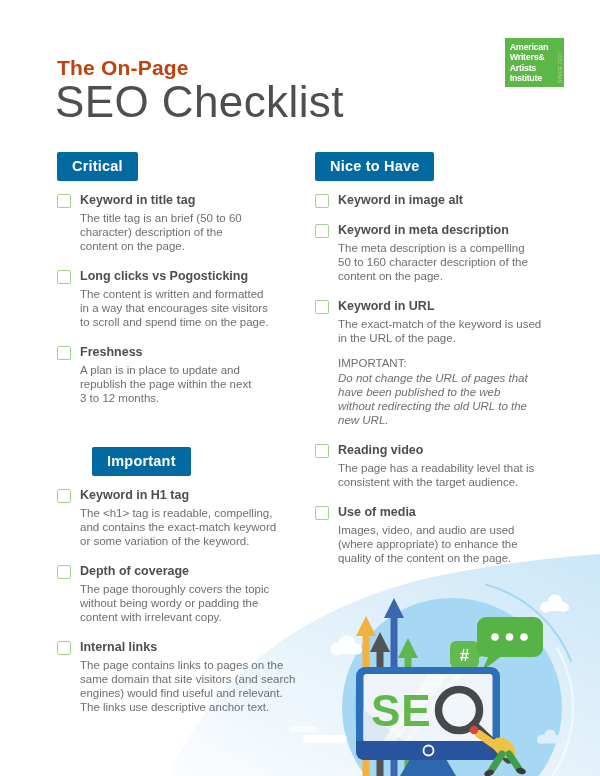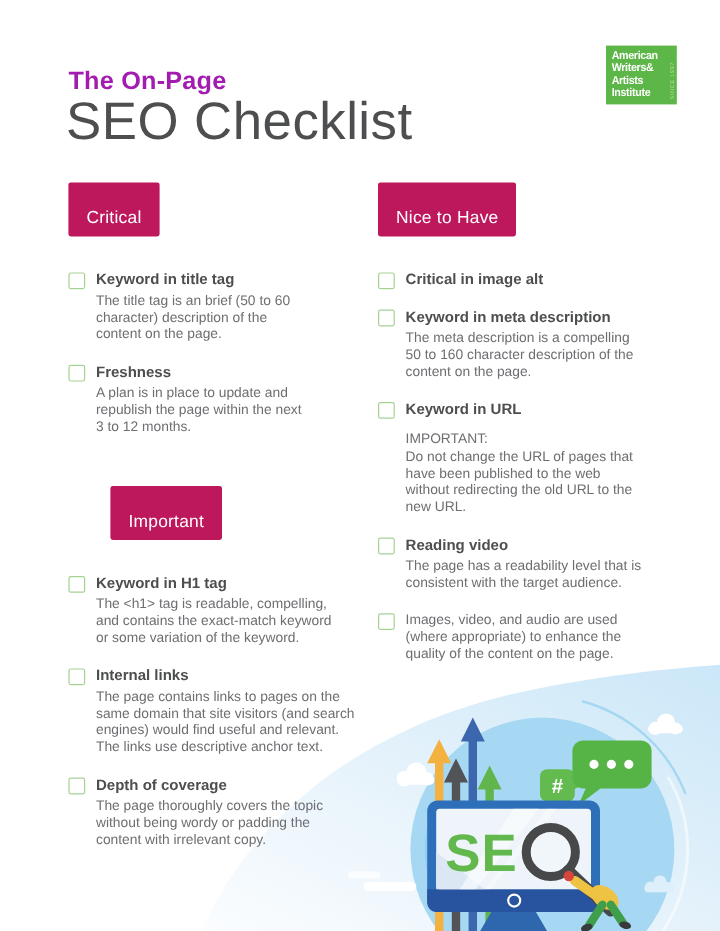--- a/index.html
+++ b/index.html
@@ -1,45 +1,45 @@
 <!DOCTYPE html>
 <html><head>
 <meta charset="utf-8">
 <style>
   html,body{margin:0;padding:0;background:#ffffff;}
   .page{position:relative;width:600px;height:776px;background:#fff;overflow:hidden;
         font-family:"Liberation Sans",sans-serif;}
   
   .header-sub{position:absolute;left:57px;top:56px;font-size:21px;font-weight:700;
-              color:#a21caf;letter-spacing:.2px;}
+              color:#c2410c;letter-spacing:.2px;}
   .header-title{position:absolute;left:55px;top:77px;font-size:44px;font-weight:300;
                 color:#4d4e50;letter-spacing:.4px;}
   .logo{position:absolute;left:505px;top:38px;width:59px;height:49px;background:#5cb648;
         border-radius:0;color:#fff;}
   .logo-lines{padding:4px 0 0 5px;font-size:9.5px;font-weight:700;line-height:10.3px;
               letter-spacing:-.3px;transform:scaleX(.94);transform-origin:left top;}
   .logo-since{position:absolute;right:1px;top:5px;height:40px;font-size:4.6px;
               color:#b9de96;writing-mode:vertical-rl;transform:rotate(180deg);
               letter-spacing:.6px;}
   
   .col{position:absolute;top:152px;z-index:2;}
   .col-left{left:57px;width:242px;}
   .col-right{left:315px;width:250px;}
-  .badge{display:inline-block;background:#be185d;color:#fff;font-size:14.5px;
-         font-weight:400;padding:22px 15px 7px;border-radius:2px;margin-bottom:12px;
+  .badge{display:inline-block;background:#0369a1;color:#fff;font-size:14.5px;
+         font-weight:700;padding:6px 15px 7px;border-radius:2px;margin-bottom:12px;
          letter-spacing:.2px;}
   .badge-important{margin-top:26px;margin-left:35px;}
-  .item{position:relative;padding-left:23px;margin-bottom:16px;margin-top:17px;}
+  .item{position:relative;padding-left:23px;margin-bottom:16px;}
   .cb{position:absolute;left:0;top:1px;width:12px;height:12px;border:1.5px solid #a5d193;
       border-radius:2px;background:#fff;}
   .item-title{font-size:12.5px;font-weight:700;color:#4d4e50;margin-bottom:4px;}
   .item-desc{font-size:11.5px;color:#6d6e71;line-height:14px;white-space:pre-line;}
   .note{margin-top:11px;}
   .note-label{font-size:11.5px;color:#6d6e71;line-height:15px;}
-  .note-text{font-size:11.5px;color:#6d6e71;line-height:14px;
+  .note-text{font-size:11.5px;color:#6d6e71;line-height:14px;font-style:italic;
              white-space:pre-line;}
   
   .illu{position:absolute;left:0;top:540px;width:600px;height:236px;z-index:1;}
 </style>
 </head>
 <body>
 
 <div class="page">
 
   <div class="header-sub">The On-Page</div>
@@ -142,84 +142,94 @@
 
     <div class="item">
       <span class="cb"></span>
       <div class="item-title">Keyword in title tag</div>
       <div class="item-desc">The title tag is an brief (50 to 60
 character) description of the
 content on the page.</div>
     </div>
     <div class="item">
       <span class="cb"></span>
+      <div class="item-title">Long clicks vs Pogosticking</div>
+      <div class="item-desc">The content is written and formatted
+in a way that encourages site visitors
+to scroll and spend time on the page.</div>
+    </div>
+    <div class="item">
+      <span class="cb"></span>
       <div class="item-title">Freshness</div>
       <div class="item-desc">A plan is in place to update and
 republish the page within the next
 3 to 12 months.</div>
     </div>
 
     <div class="badge badge-important">Important</div>
 
     <div class="item">
       <span class="cb"></span>
       <div class="item-title">Keyword in H1 tag</div>
       <div class="item-desc">The &lt;h1&gt; tag is readable, compelling,
 and contains the exact-match keyword
 or some variation of the keyword.</div>
+    </div>
+    <div class="item">
+      <span class="cb"></span>
+      <div class="item-title">Depth of coverage</div>
+      <div class="item-desc">The page thoroughly covers the topic
+without being wordy or padding the
+content with irrelevant copy.</div>
     </div>
     <div class="item">
       <span class="cb"></span>
       <div class="item-title">Internal links</div>
       <div class="item-desc">The page contains links to pages on the
 same domain that site visitors (and search
 engines) would find useful and relevant.
 The links use descriptive anchor text.</div>
     </div>
-    <div class="item">
-      <span class="cb"></span>
-      <div class="item-title">Depth of coverage</div>
-      <div class="item-desc">The page thoroughly covers the topic
-without being wordy or padding the
-content with irrelevant copy.</div>
-    </div>
   </div>
 
   <div class="col col-right">
     <div class="badge">Nice to Have</div>
 
     <div class="item">
       <span class="cb"></span>
-      <div class="item-title">Critical in image alt</div>
+      <div class="item-title">Keyword in image alt</div>
     </div>
     <div class="item">
       <span class="cb"></span>
       <div class="item-title">Keyword in meta description</div>
       <div class="item-desc">The meta description is a compelling
 50 to 160 character description of the
 content on the page.</div>
     </div>
     <div class="item">
       <span class="cb"></span>
       <div class="item-title">Keyword in URL</div>
+      <div class="item-desc">The exact-match of the keyword is used
+in the URL of the page.</div>
       <div class="note">
         <div class="note-label">IMPORTANT:</div>
         <div class="note-text">Do not change the URL of pages that
 have been published to the web
 without redirecting the old URL to the
 new URL.</div>
       </div>
     </div>
     <div class="item">
       <span class="cb"></span>
       <div class="item-title">Reading video</div>
       <div class="item-desc">The page has a readability level that is
 consistent with the target audience.</div>
     </div>
     <div class="item">
       <span class="cb"></span>
+      <div class="item-title">Use of media</div>
       <div class="item-desc">Images, video, and audio are used
 (where appropriate) to enhance the
 quality of the content on the page.</div>
     </div>
   </div>
 
 </div>
 
 </body></html>

